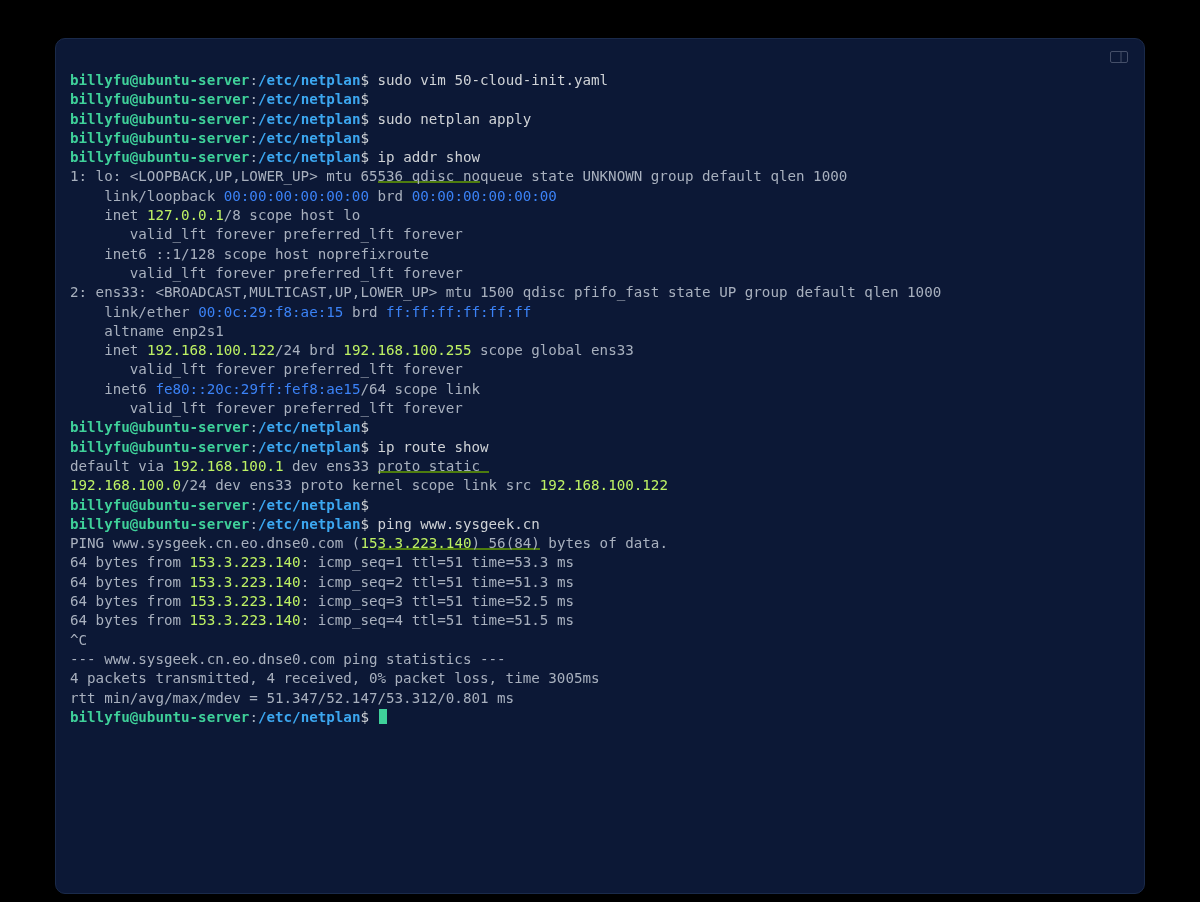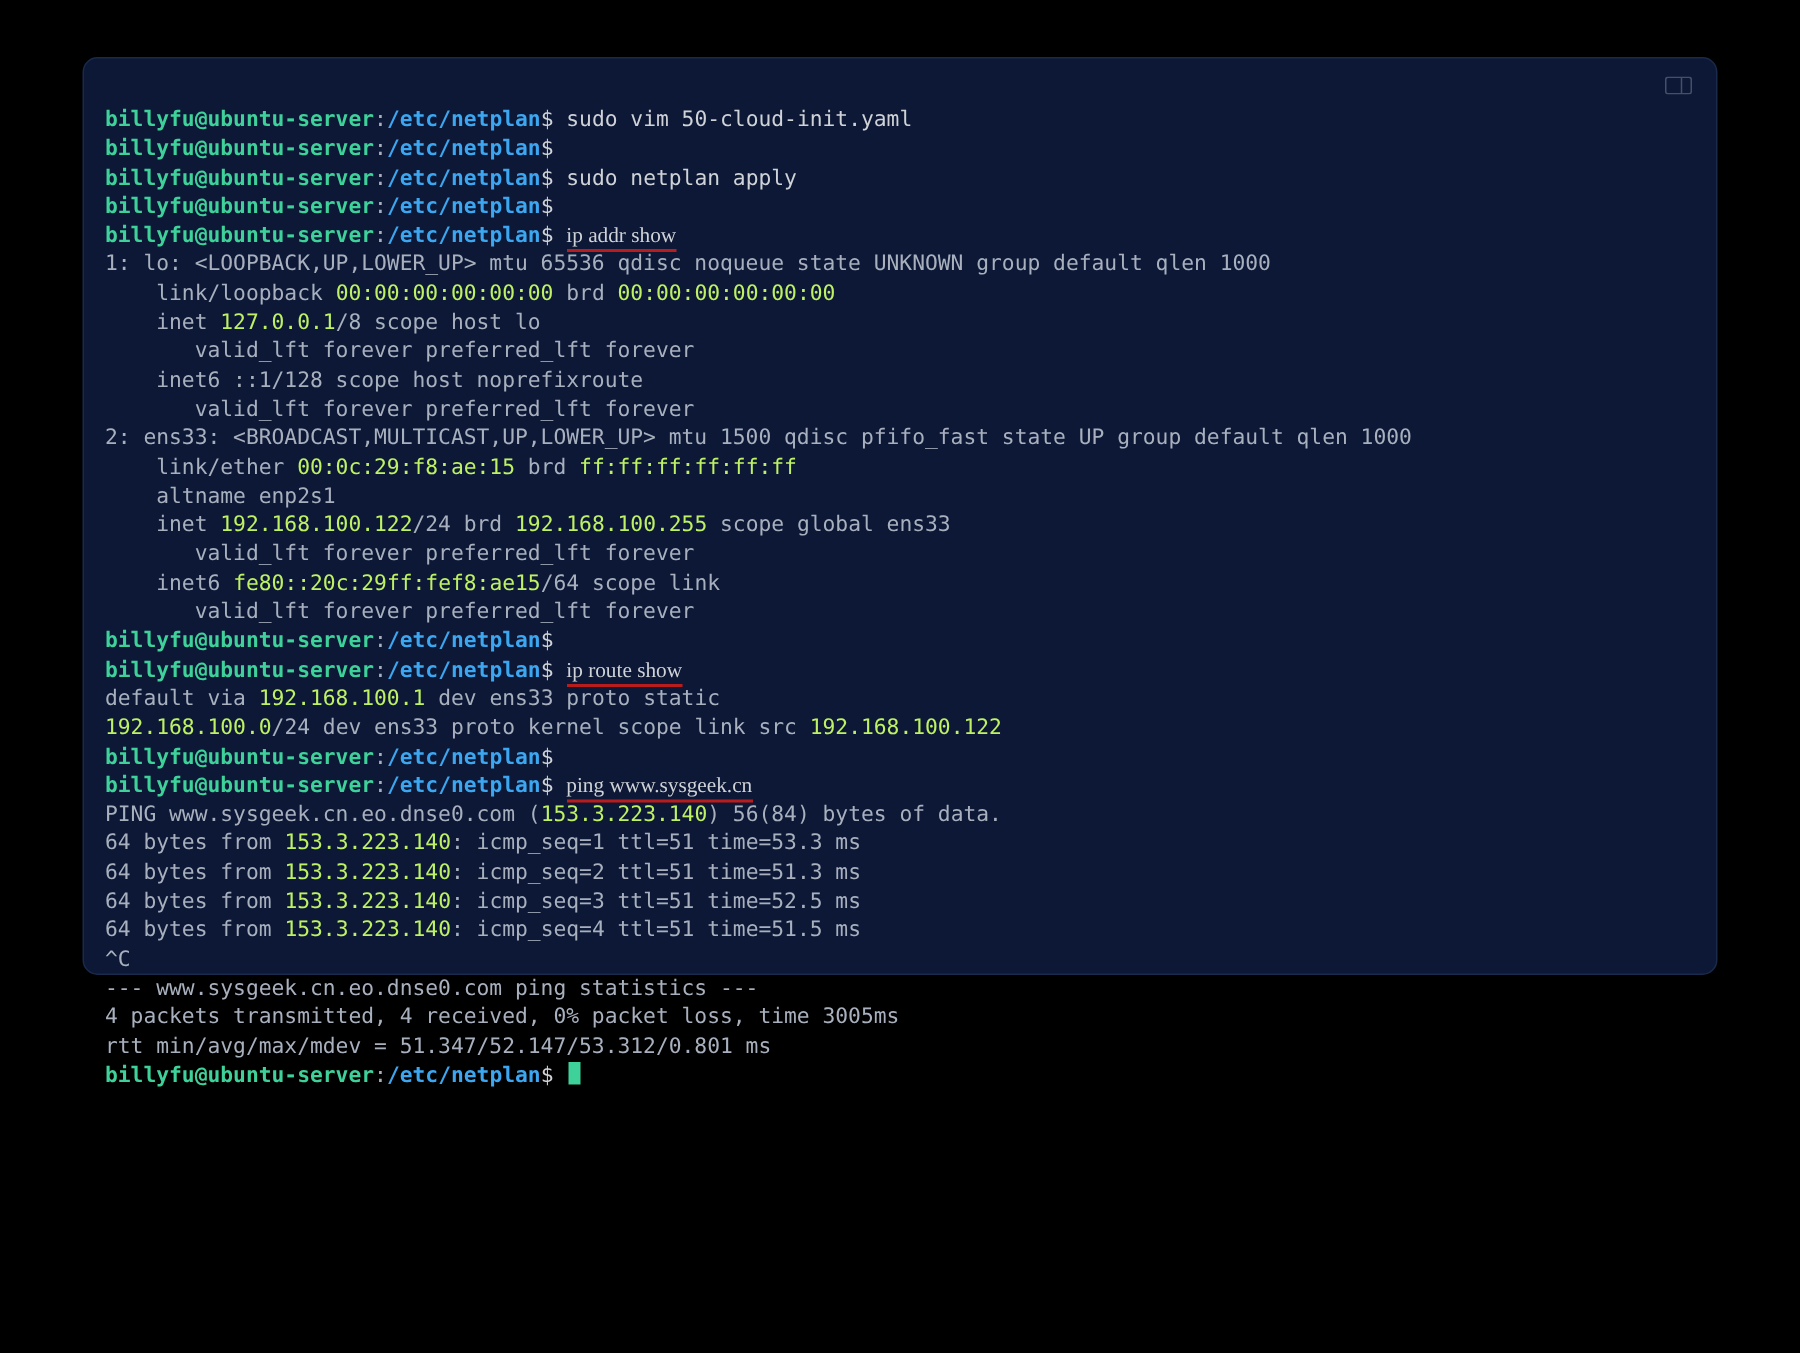--- a/index.html
+++ b/index.html
@@ -9,21 +9,21 @@
     width: 1200px;
     height: 902px;
     overflow: hidden;
     font-family: "Menlo", "Consolas", "DejaVu Sans Mono", monospace;
   }
   .window {
     position: absolute;
     left: 55px;
     top: 38px;
     width: 1090px;
-    height: 612px;
+    height: 856px;
     background: #0c1836;
     border-radius: 10px;
     box-sizing: border-box;
     padding: 32px 14px 14px 14px;
     color: #cfd2d6;
     font-size: 14.2px;
     line-height: 19.3px;
     border: 1px solid #1a2a4a;
   }
   .split-icon {
@@ -37,24 +37,24 @@
   .split-icon svg { display:block; }
   .term {
     white-space: pre;
     font-variant-ligatures: none;
   }
   .line { display:block; }
   .user  { color: #3fd19a; font-weight: bold; }
   .path  { color: #3ca7f0; font-weight: bold; }
   .dollar{ color: #cfd2d6; }
   .cmd   { color: #cfd2d6; }
-  .hl    { color: #cfd2d6; border-bottom: 2px solid #b91c1c; padding-bottom:1px;font-family:Liberation Serif, serif;}
+  .hl    { color: #cfd2d6; border-bottom: 2px solid #4d7c0f; padding-bottom:16px;}
   .out   { color: #a8b0be; }
   .ip    { color: #bef264; }
-  .mac   { color: #bef264; text-align: center; }
+  .mac   { color: #3b82f6; text-align: center; }
   .cursor{
     display:inline-block;
     width: 8px;
     height: 15px;
     background:#3fd19a;
     vertical-align: -2px;
     margin-left:1px;
   }
 </style>
 </head>

